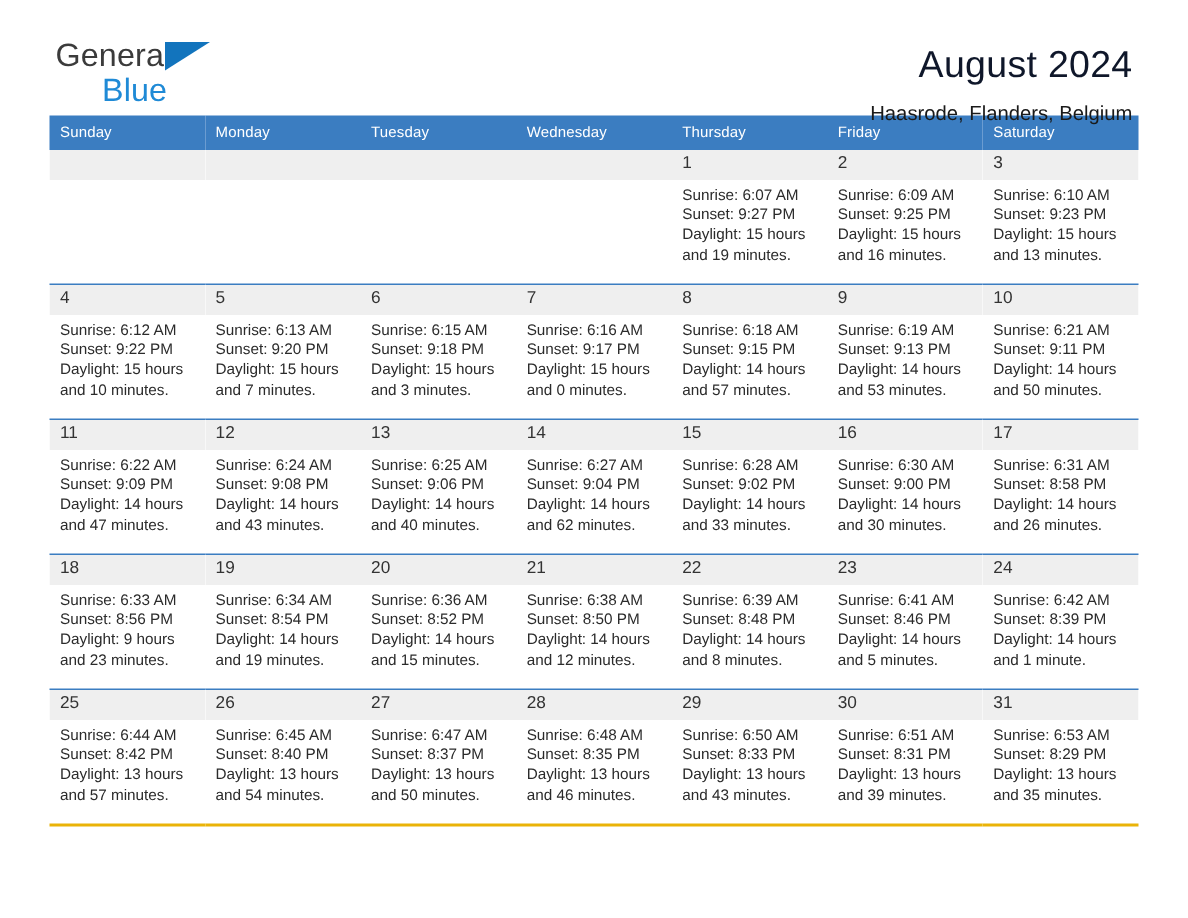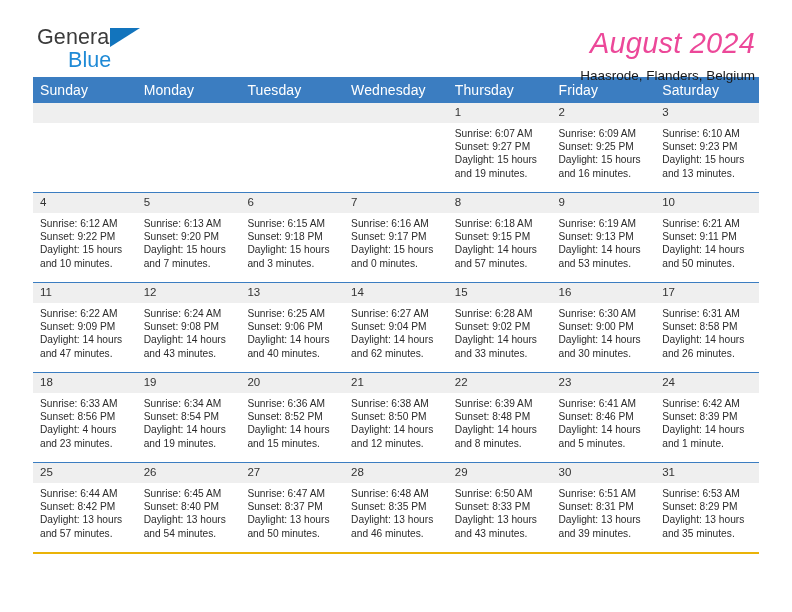--- a/index.html
+++ b/index.html
@@ -66,45 +66,44 @@
     color: #1f8ad6;
     letter-spacing: 0.1px;
   }
   .title-block {
     position: absolute;
     right: 4px;
     top: 26px;
     text-align: right;
   }
   .cal-title {
-    font-size: 29px;
+    font-size: 25px;
     line-height: 34px;
     font-weight: normal;
-    color: #ec4899;
+    color: #0f172a;
     margin: 0;
     letter-spacing: 0.2px;
-    font-style: italic;
   }
   .cal-sub {
     font-size: 13.5px;
     line-height: 20px;
     color: #1a1a1a;
     margin: 6px 0 12px 0;
   }
 
   
   .cal {
     width: 726px;
     border-collapse: collapse;
     table-layout: fixed;
   }
   .cal th {
     background: #3b7dc1;
     color: #ffffff;
-    font-size: 14px;
+    font-size: 10px;
     font-weight: normal;
     text-align: left;
     padding: 5px 0 5px 7px;
     height: 13px;
     letter-spacing: 0.1px;
   }
   .cal td {
     vertical-align: top;
     padding: 0;
     border-top: 1px solid #3b7dc1;
@@ -329,21 +328,21 @@
               <div class="wrap">Daylight: 14 hours and 26 minutes.</div>
             </div>
           </td>
         </tr>
         <tr class="week">
           <td>
             <div class="daynum">18</div>
             <div class="info">
               <div>Sunrise: 6:33 AM</div>
               <div>Sunset: 8:56 PM</div>
-              <div class="wrap">Daylight: 4 hours and 23 minutes.</div>
+              <div class="wrap">Daylight: 9 hours and 23 minutes.</div>
             </div>
           </td>
           <td>
             <div class="daynum">19</div>
             <div class="info">
               <div>Sunrise: 6:34 AM</div>
               <div>Sunset: 8:54 PM</div>
               <div class="wrap">Daylight: 14 hours and 19 minutes.</div>
             </div>
           </td>

